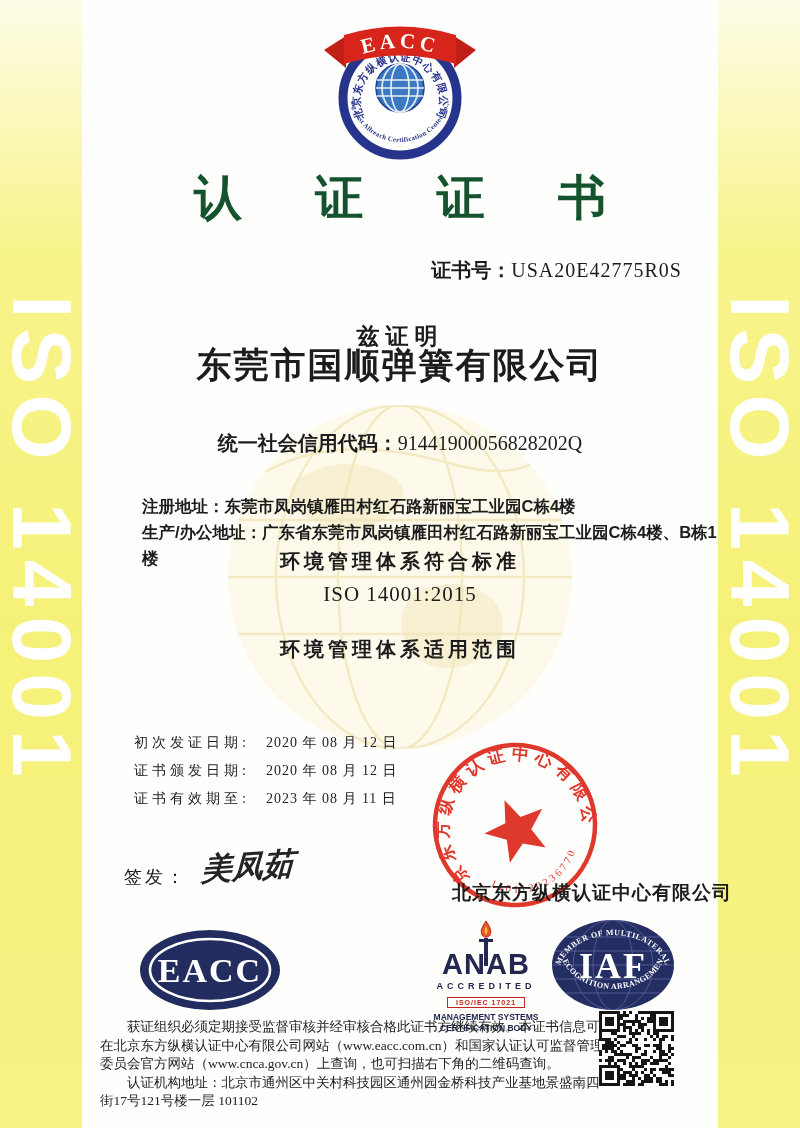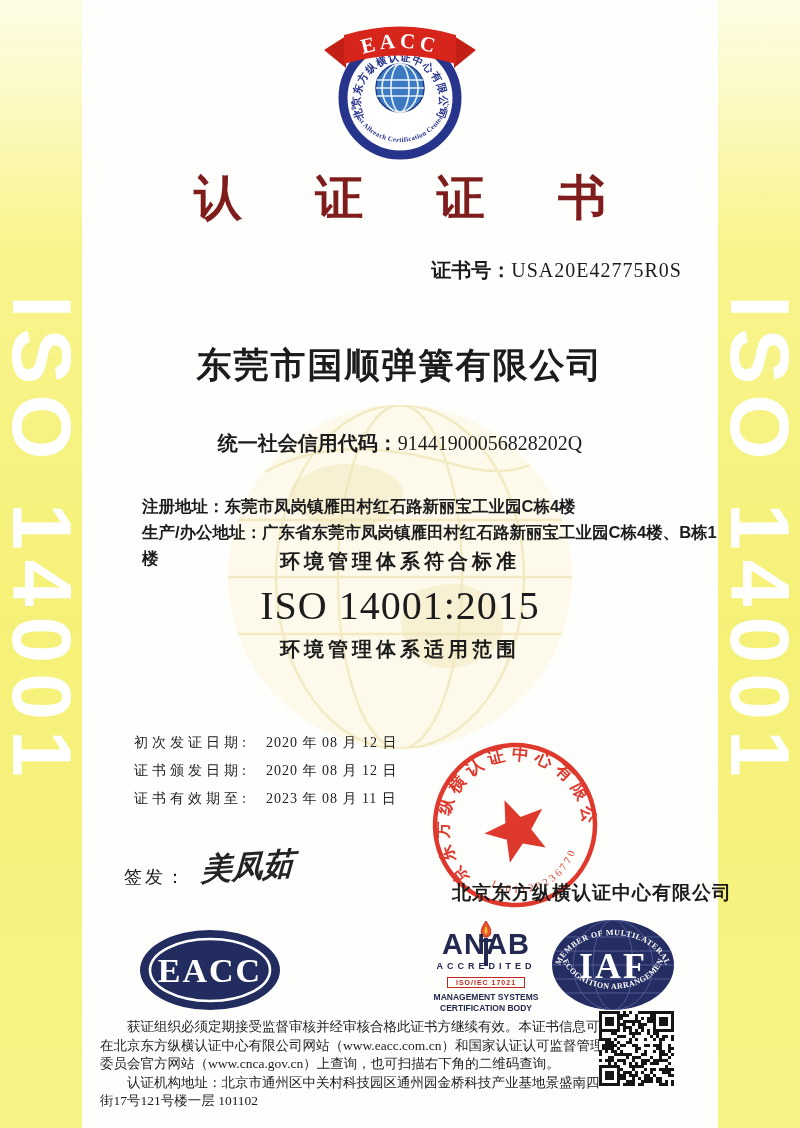--- a/index.html
+++ b/index.html
@@ -20,55 +20,55 @@
     font-size:84px;letter-spacing:10px;color:#ffffff;white-space:nowrap;
   }
   
   .watermark{position:absolute;left:205px;top:392px;z-index:0;}
   .content{position:absolute;inset:0;z-index:1;}
   
   .header-logo{position:absolute;left:320px;top:22px;}
   
   .centered{position:absolute;left:0;right:0;text-align:center;}
   .title{top:166px;font-family:"Liberation Sans", sans-serif;font-weight:bold;
-    font-size:48px;letter-spacing:30px;text-indent:30px;color:#7f1d1d;margin:0;}
+    font-size:48px;letter-spacing:30px;text-indent:30px;color:#14532d;margin:0;}
   .cert-no{position:absolute;top:257px;right:118px;font-size:20px;}
   .cert-no .lbl{font-weight:600;}
   .cert-no .val{letter-spacing:1px;}
   .statement{top:321px;font-size:23px;letter-spacing:6px;font-weight:600;}
   .company{top:342px;font-family:"Liberation Sans", sans-serif;font-weight:bold;
     font-size:35px;letter-spacing:2px;}
   .credit{top:430px;font-size:20px;}
   .credit .lbl{font-family:"Liberation Sans", sans-serif;font-weight:bold;}
   .addresses{position:absolute;left:142px;top:475px;width:580px;
     font-family:"Liberation Sans", sans-serif;font-weight:bold;
     font-size:16.5px;line-height:26px;margin-top:18px;}
   .conform{top:548px;font-family:"Liberation Sans", sans-serif;font-weight:bold;
     font-size:20px;letter-spacing:4px;}
-  .iso-code{top:582px;font-size:40px;letter-spacing:1px;}
+  .iso-code{top:582px;font-size:21px;letter-spacing:1px;}
   .scope-label{top:636px;font-family:"Liberation Sans", sans-serif;font-weight:bold;
     font-size:20px;letter-spacing:4px;}
   .scope{top:677px;font-family:"Liberation Sans", sans-serif;font-weight:bold;
     font-size:20.5px;}
   .dates{position:absolute;left:134px;top:729px;font-size:14px;line-height:28px;}
   .dates .lbl{letter-spacing:4px;}
   .dates .val{margin-left:16px;letter-spacing:1px;}
   .issue-row{position:absolute;left:124px;top:852px;font-size:18px;}
   .issue-row .lbl{letter-spacing:3px;}
   .signature{display:inline-block;margin-left:14px;position:relative;top:-6px;
     font-family:"DejaVu Serif", serif;font-weight:bold;font-style:italic;
     font-size:31px;transform:rotate(-4deg) skewX(-6deg);color:#242424;}
   .seal{position:absolute;left:428px;top:738px;opacity:.93;}
   .issuer-name{position:absolute;left:452px;top:880px;font-size:19px;
     font-weight:600;letter-spacing:1px;}
   
   .eacc-oval{position:absolute;left:138px;top:929px;}
   .anab{position:absolute;left:420px;top:922px;width:132px;text-align:center;
     font-family:"Liberation Sans", sans-serif;color:#232850;}
-  .anab .word{position:relative;margin-top:8px;font-weight:bold;font-size:29px;
+  .anab .word{position:relative;margin-top:28px;font-weight:bold;font-size:29px;
     letter-spacing:1px;line-height:1;z-index:1;text-align:center;}
   .anab .torch{position:absolute;left:50%;top:-2px;transform:translateX(-50%);z-index:0;}
   .anab .accredited{font-size:9px;letter-spacing:4px;margin-top:2px;font-weight:bold;}
   .anab .isobox{display:inline-block;border:1px solid #c2271f;color:#c2271f;
     font-size:7px;letter-spacing:1px;padding:1px 8px;margin-top:3px;font-weight:bold;}
   .anab .sub{font-size:8.5px;font-weight:bold;line-height:11px;margin-top:3px;}
   .iaf{position:absolute;left:549px;top:917px;}
   
   .footer{position:absolute;left:100px;top:1018px;width:506px;
     font-size:13.5px;line-height:18.5px;}
@@ -144,20 +144,21 @@
       <text font-size="21" fill="#ffffff" font-weight="bold" letter-spacing="4" font-family="Liberation Serif, serif">
         <textPath href="#ribArc" startOffset="50%" text-anchor="middle">EACC</textPath>
       </text>
     </svg>
 
     <h1 class="title centered">认 证 证 书</h1>
     <div class="cert-no">
       <span class="lbl">证书号：</span><span class="val">USA20E42775R0S</span>
     </div>
 
+    <div class="statement centered">兹证明</div>
     <div class="company centered">东莞市国顺弹簧有限公司</div>
     <div class="credit centered">
       <span class="lbl">统一社会信用代码：</span><span class="val">91441900056828202Q</span>
     </div>
 
     <div class="addresses">
       <div>
         <span>注册地址：</span><span>东莞市凤岗镇雁田村红石路新丽宝工业园C栋4楼</span>
       </div>
       <div>

